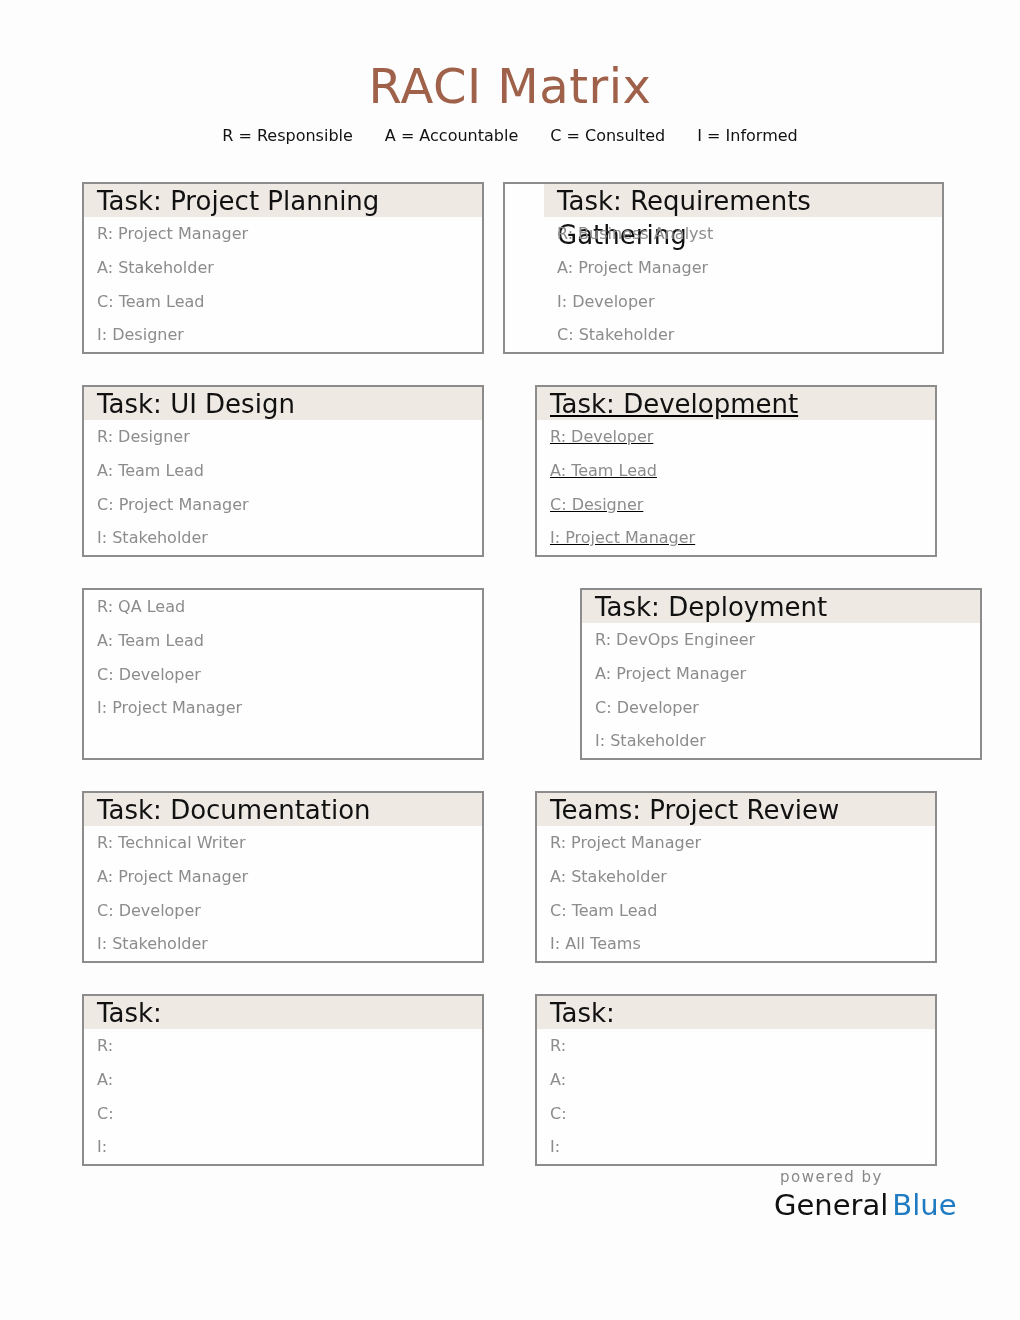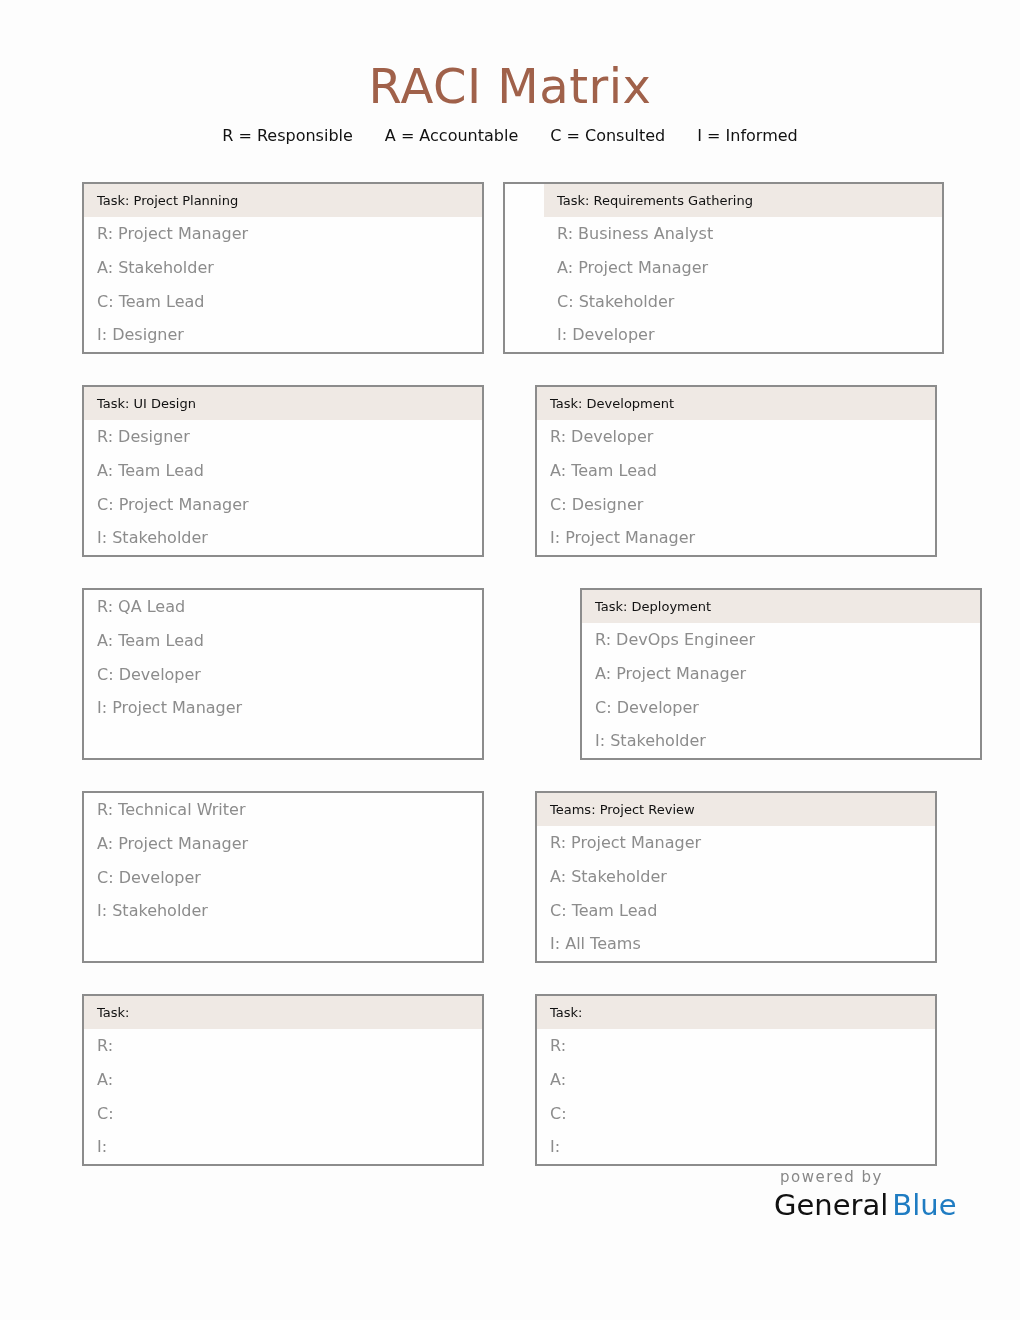--- a/index.html
+++ b/index.html
@@ -1,20 +1,20 @@
 <!DOCTYPE html>
 <html><head>
 <meta charset="utf-8">
 <style>
   html,body{margin:0;padding:0;background:#fdfdfd;}
   body{width:1020px;height:1320px;position:relative;font-family:"DejaVu Sans","Liberation Sans",sans-serif;}
   .title{position:absolute;top:58px;left:0;width:1020px;text-align:center;font-size:48px;color:#a0614a;letter-spacing:0.5px;}
   .legend{position:absolute;top:126px;left:0;width:1020px;display:flex;justify-content:center;gap:32px;font-size:16px;color:#111;}
   .box{position:absolute;width:398px;height:168px;border:2px solid #8c8c8c;background:#fefefe;box-sizing:content-box;}
-  .hdr{height:33px;background:#efe9e4;font-size:13px;color:#111;padding-left:13px;line-height:34px;}
+  .hdr{height:33px;background:#efe9e4;font-size:26px;color:#111;padding-left:13px;line-height:34px;}
   .row{height:33.75px;line-height:33px;font-size:16px;color:#8c8c8c;padding-left:13px;}
   .powered{position:absolute;top:1168px;left:780px;font-size:15px;color:#888;letter-spacing:1.5px;}
   .brand{position:absolute;top:1188px;left:774px;font-size:29px;color:#111;}
   .brand .blue{color:#1f7cc2;margin-left:4px;}
 </style>
 </head>
 <body>
 
 <div class="title">RACI Matrix</div>
 <div class="legend">
@@ -29,51 +29,52 @@
       <div class="hdr">Task: Project Planning</div>
       <div class="row">R: Project Manager</div>
       <div class="row">A: Stakeholder</div>
       <div class="row">C: Team Lead</div>
       <div class="row">I: Designer</div>
     </div>
     <div class="box" style="left: 503px; top: 182px; padding-left: 39px;">
       <div class="hdr">Task: Requirements Gathering</div>
       <div class="row">R: Business Analyst</div>
       <div class="row">A: Project Manager</div>
+      <div class="row">I: Developer</div>
       <div class="row">C: Stakeholder</div>
-      <div class="row">I: Developer</div>
     </div>
     <div class="box" style="left: 82px; top: 385px;">
       <div class="hdr">Task: UI Design</div>
       <div class="row">R: Designer</div>
       <div class="row">A: Team Lead</div>
       <div class="row">C: Project Manager</div>
       <div class="row">I: Stakeholder</div>
     </div>
-    <div class="box" style="left: 535px; top: 385px;">
+    <div class="box" style="left: 535px; top: 385px; text-decoration: underline;">
       <div class="hdr">Task: Development</div>
       <div class="row">R: Developer</div>
       <div class="row">A: Team Lead</div>
       <div class="row">C: Designer</div>
       <div class="row">I: Project Manager</div>
     </div>
     <div class="box" style="left: 82px; top: 588px;">
       <div class="row">R: QA Lead</div>
       <div class="row">A: Team Lead</div>
       <div class="row">C: Developer</div>
       <div class="row">I: Project Manager</div>
     </div>
     <div class="box" style="left: 535px; top: 588px; margin-left: 45px;">
       <div class="hdr">Task: Deployment</div>
       <div class="row">R: DevOps Engineer</div>
       <div class="row">A: Project Manager</div>
       <div class="row">C: Developer</div>
       <div class="row">I: Stakeholder</div>
     </div>
     <div class="box" style="left: 82px; top: 791px;">
+      <div class="hdr">Task: Documentation</div>
       <div class="row">R: Technical Writer</div>
       <div class="row">A: Project Manager</div>
       <div class="row">C: Developer</div>
       <div class="row">I: Stakeholder</div>
     </div>
     <div class="box" style="left: 535px; top: 791px;">
       <div class="hdr">Teams: Project Review</div>
       <div class="row">R: Project Manager</div>
       <div class="row">A: Stakeholder</div>
       <div class="row">C: Team Lead</div>

